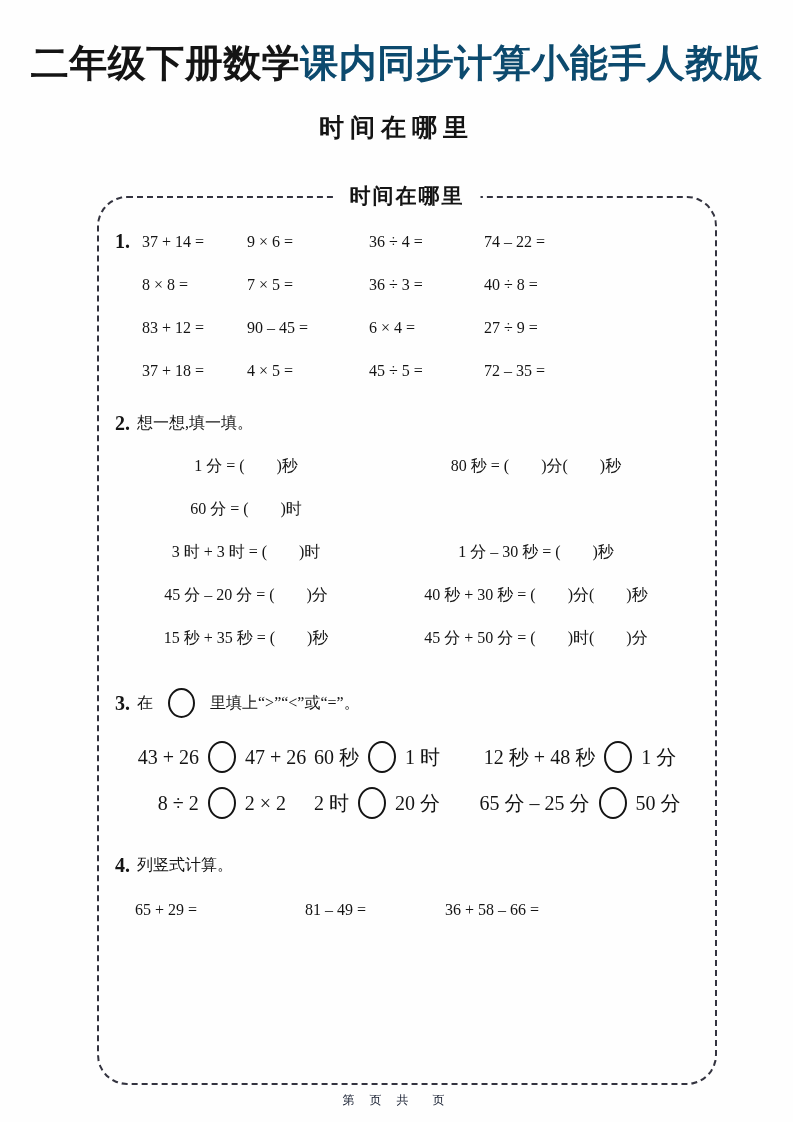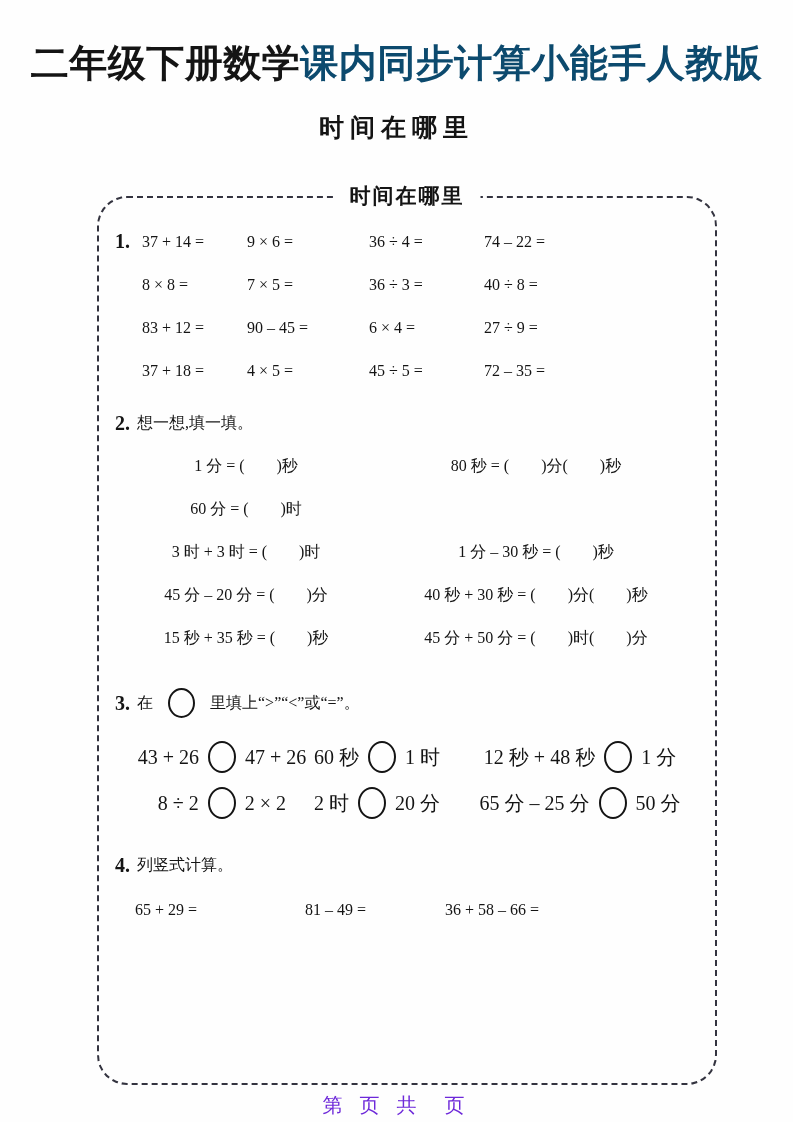--- a/index.html
+++ b/index.html
@@ -63,22 +63,22 @@
     border: 2px solid #141414; border-radius: 50%;
     margin: 0 9px; flex: 0 0 auto;
   }
   .circle.small { width: 27px; height: 30px; margin: 0 8px; vertical-align: -8px; }
 
   .s4 { margin-top: 18px; }
   .s4 .row { height: 46px; grid-template-columns: 170px 140px auto; padding-left: 36px; }
 
   .footer {
     position: absolute; top: 1092px; left: 0; width: 100%;
-    text-align: center; font-size: 20px; letter-spacing: 6px;
-    white-space: pre; color: #6d28d9;
+    text-align: center; font-size: 12px; letter-spacing: 6px;
+    white-space: pre; color: #0f172a;
   }
 </style>
 </head>
 <body>
 
 <div class="page">
 
   <h1 class="main-title"><span class="t-black">二年级下册数学</span><span class="t-red">课内同步计算小能手人教版</span></h1>
 
   <div class="subtitle">时间在哪里</div>

